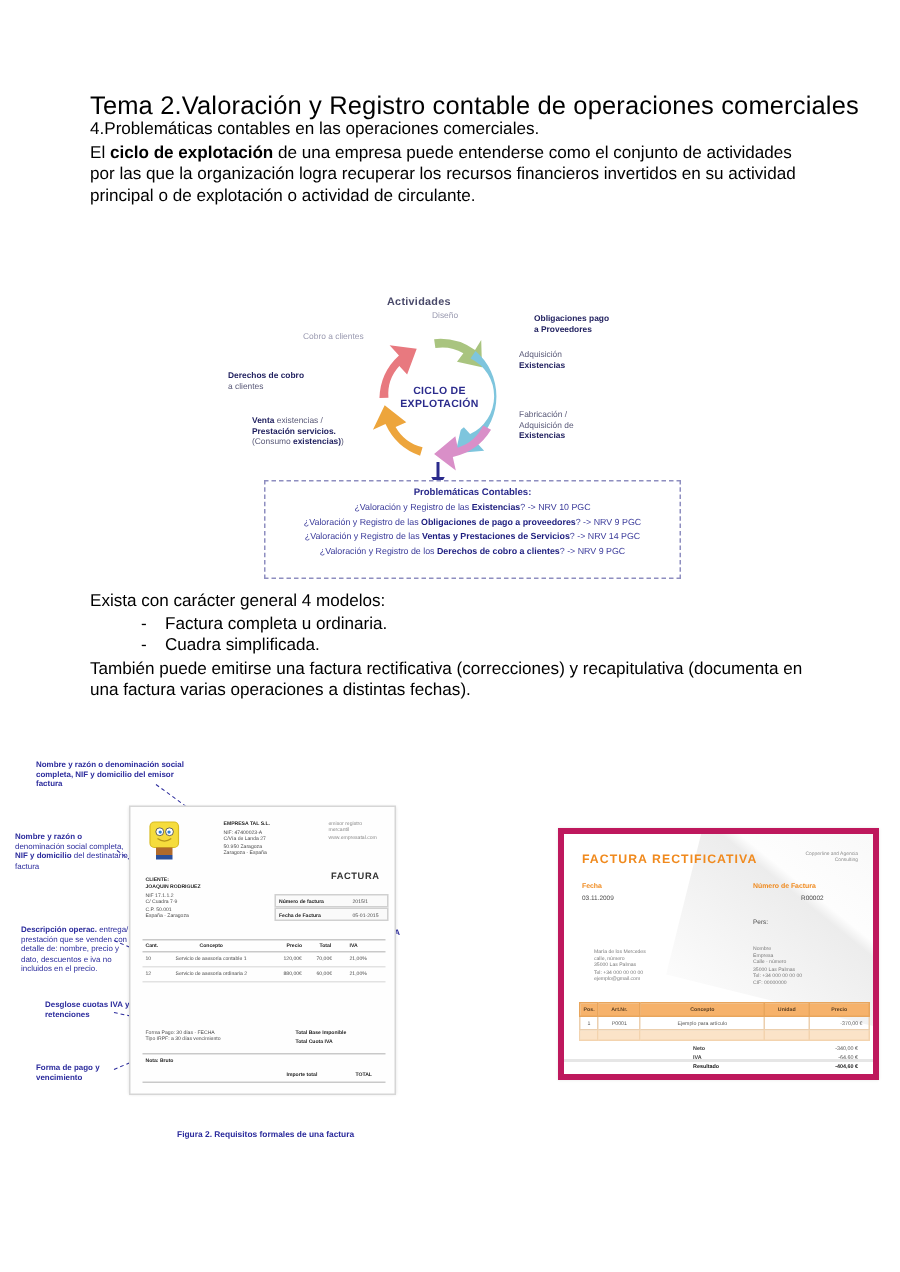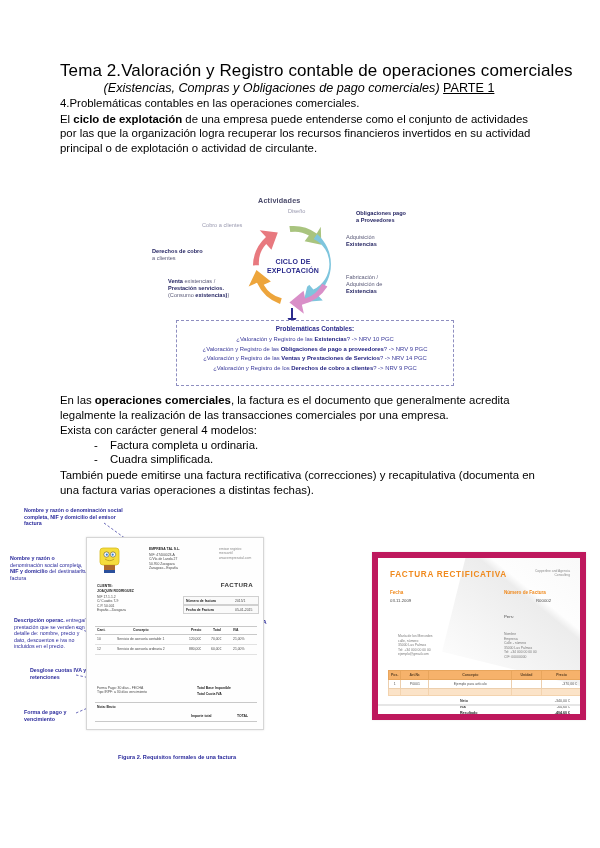--- a/index.html
+++ b/index.html
@@ -87,21 +87,21 @@
   .inv-box { position:absolute; border:1px solid #d0d0d0; background:#fafafa; }
   .leader { position:absolute; }
   .cap {
     position:absolute; left:110px; top:249px; font-size:5.6px;
     color:#2b2b9c; font-weight:bold; white-space:nowrap;
   }
 
   
   .fig3 {
     position:absolute; left:372px; top:552px; width:214px; height:168px;
-    background:#fff; border:6px solid #be185d;
+    background:#fff; border:4px solid #be185d;
     box-shadow:0 0 2px rgba(0,0,0,.1); overflow:hidden;
   }
   .r-sheen {
     position:absolute; right:-28px; top:-36px; width:150px; height:150px;
     background:linear-gradient(205deg,#f4f4f4 0%,#fdfdfd 48%,#e9e9e9 52%,#fbfbfb 100%);
     transform:rotate(14deg); opacity:.85;
   }
   .r-title {
     position:absolute; left:12px; top:12px; font-size:8.2px; font-weight:bold;
     color:#f08a1e; letter-spacing:.7px; white-space:nowrap;
@@ -123,24 +123,20 @@
   .r-tot div { display:flex; justify-content:space-between; line-height:6px; }
   .r-tot .lb { font-weight:bold; color:#3d3d3d; }
   .r-tot .res .lb, .r-tot .res .vl { font-weight:bold; color:#222; }
   .r-foot-rule { position:absolute; left:0; right:0; bottom:8px; height:2px; background:#e6e6e6; }
 </style>
 </head>
 <body>
 
 <div class="doc-text">
   <div class="title-1">Tema 2.Valoración y Registro contable de operaciones comerciales</div>
-  <div class="title-2">
-    <span>(Existencias, Compras y Obligaciones de pago comerciales)</span>
-    <span class="u">PARTE 1</span>
-  </div>
   <div class="para tight">4.Problemáticas contables en las operaciones comerciales.</div>
   <div class="para">
     <span>El </span><b>ciclo de explotación</b><span> de una empresa puede entenderse como el conjunto de actividades por las que la organización logra recuperar los recursos financieros invertidos en su actividad principal o de explotación o actividad de circulante.</span>
   </div>
 </div>
 
 <div class="cycle-wrap">
   <div class="cycle-title">Actividades</div>
 
   <div class="cyc-lbl grey" style="left:138px; top:12px;">Diseño</div>
@@ -206,23 +202,20 @@
   </div>
   <div class="prob-l">
     <span>¿Valoración y Registro de las </span><b>Ventas y Prestaciones de Servicios</b><span>? -&gt; NRV 14 PGC</span>
   </div>
   <div class="prob-l">
     <span>¿Valoración y Registro de los </span><b>Derechos de cobro a clientes</b><span>? -&gt; NRV 9 PGC</span>
   </div>
 </div>
 
 <div class="doc-text2">
-  <div class="para tight">
-    <span>En las </span><b>operaciones comerciales</b><span>, la factura es el documento que generalmente acredita legalmente la realización de las transacciones comerciales por una empresa.</span>
-  </div>
   <div class="para">Exista con carácter general 4 modelos:</div>
   <ul class="dash-list">
     <li><span class="d">-</span><span>Factura completa u ordinaria.</span></li>
     <li><span class="d">-</span><span>Cuadra simplificada.</span></li>
   </ul>
   <div class="para">También puede emitirse una factura rectificativa (correcciones) y  recapitulativa (documenta en una factura varias operaciones a distintas fechas).</div>
 </div>
 
 <div class="fig2">
 

